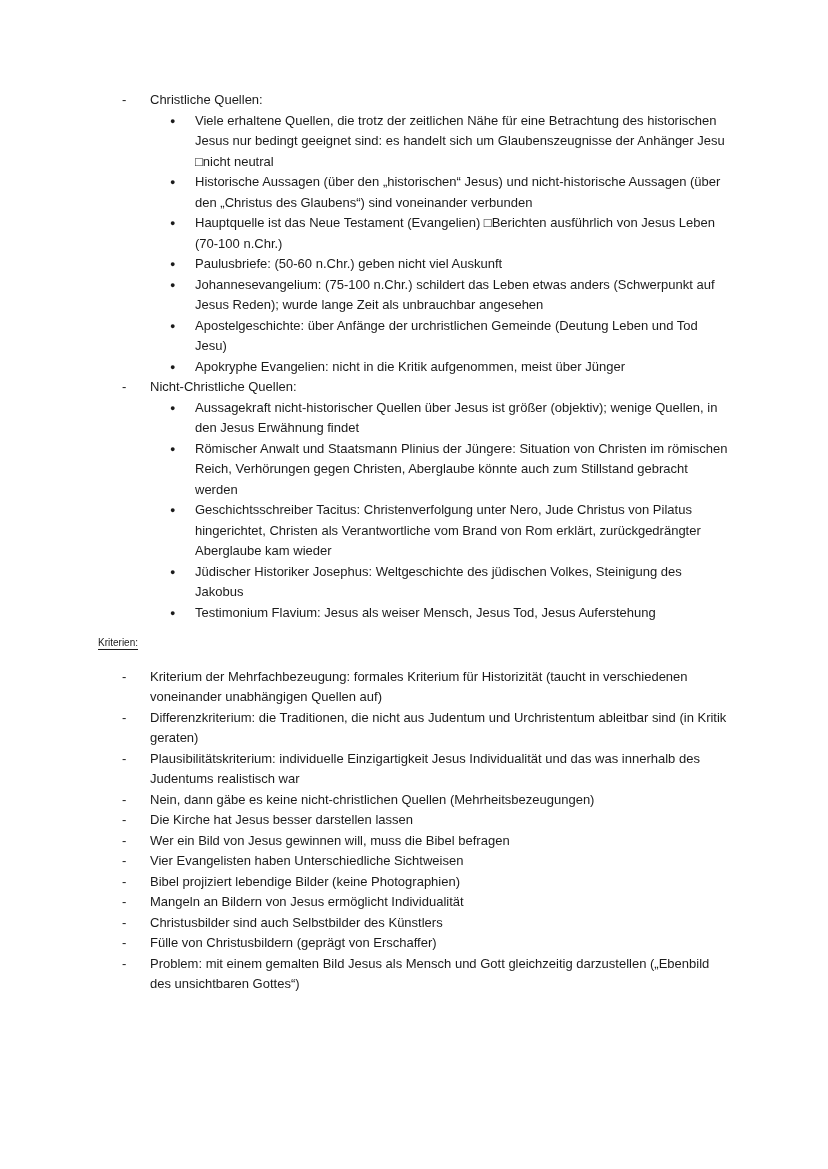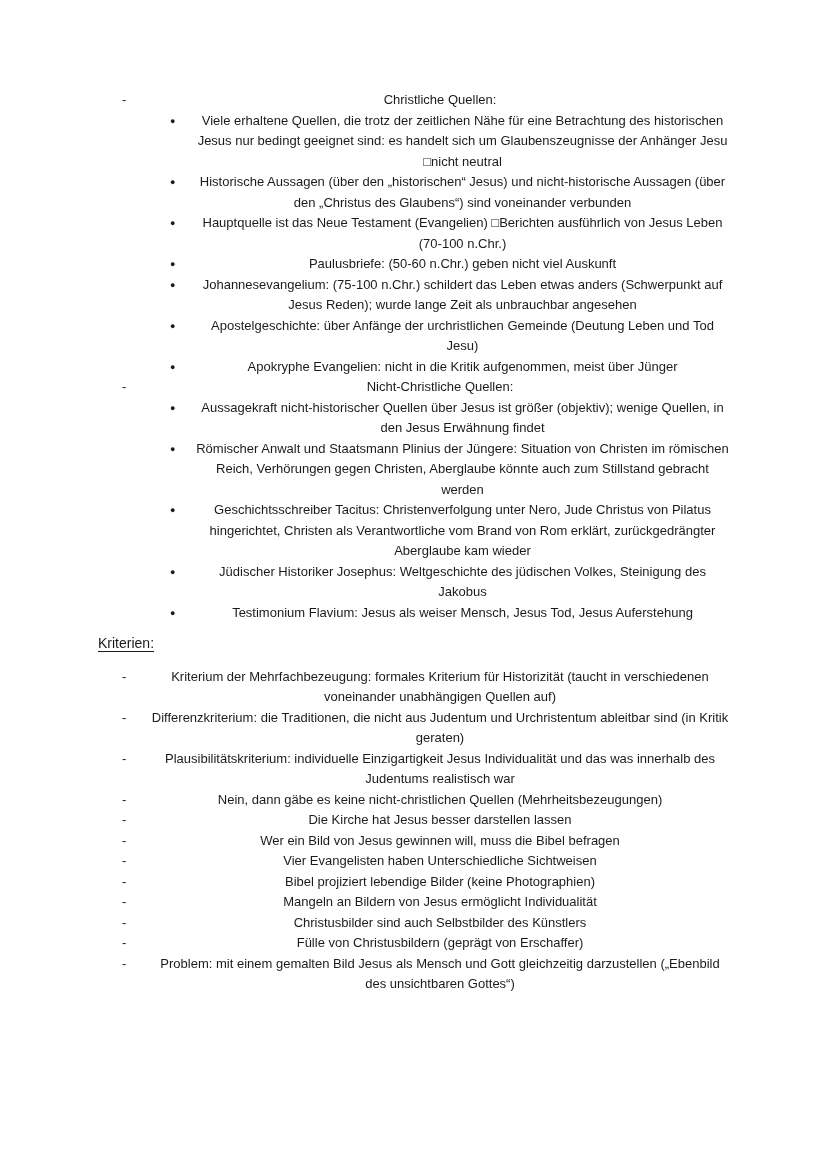--- a/index.html
+++ b/index.html
@@ -24,40 +24,39 @@
     width: 632px;
   }
   .li {
     display: flex;
     align-items: flex-start;
     font-size: 13px;
     line-height: 20.5px;
   }
   .li .text {
     flex: 1;
-    text-align: center;
   }
   .li.dash {
     margin-left: 24px;
   }
   .li.dash .marker {
     width: 28px;
     flex: 0 0 28px;
   }
   .li.bullet {
     margin-left: 72px;
   }
   .li.bullet .marker {
     width: 25px;
     flex: 0 0 25px;
     font-size: 9px;
     line-height: 20.5px;
   }
   .heading {
-    font-size: 14px;
+    font-size: 10px;
     line-height: 20.5px;
     text-decoration: underline;
     text-underline-offset: 3px;
     margin: 10px 0 13px 0;
   }
 </style>
 </head>
 <body>
 
 <div class="page">

